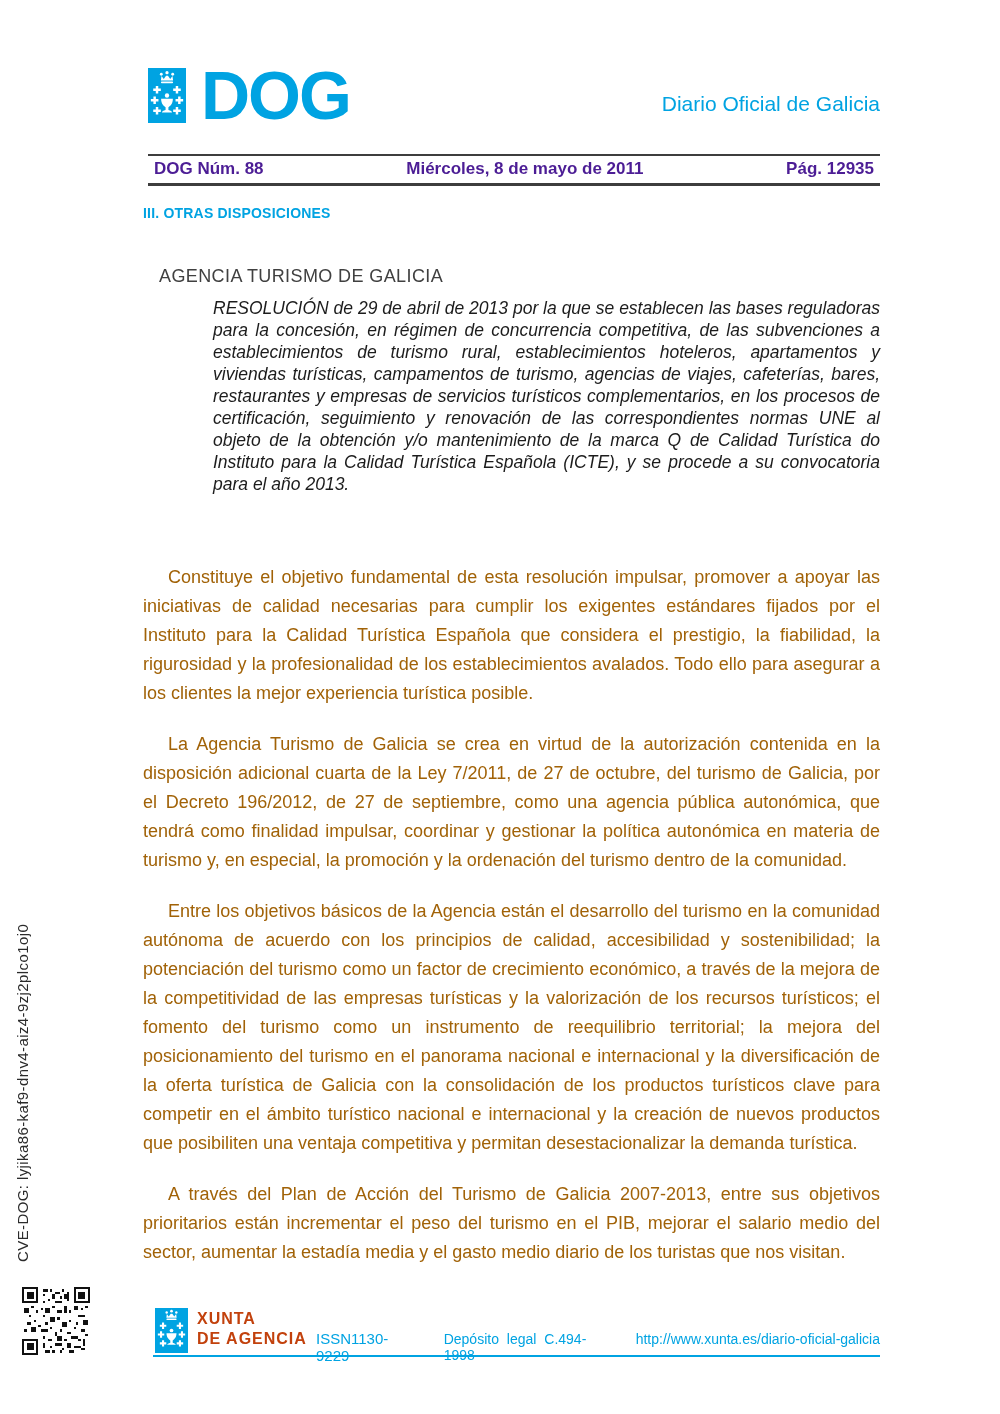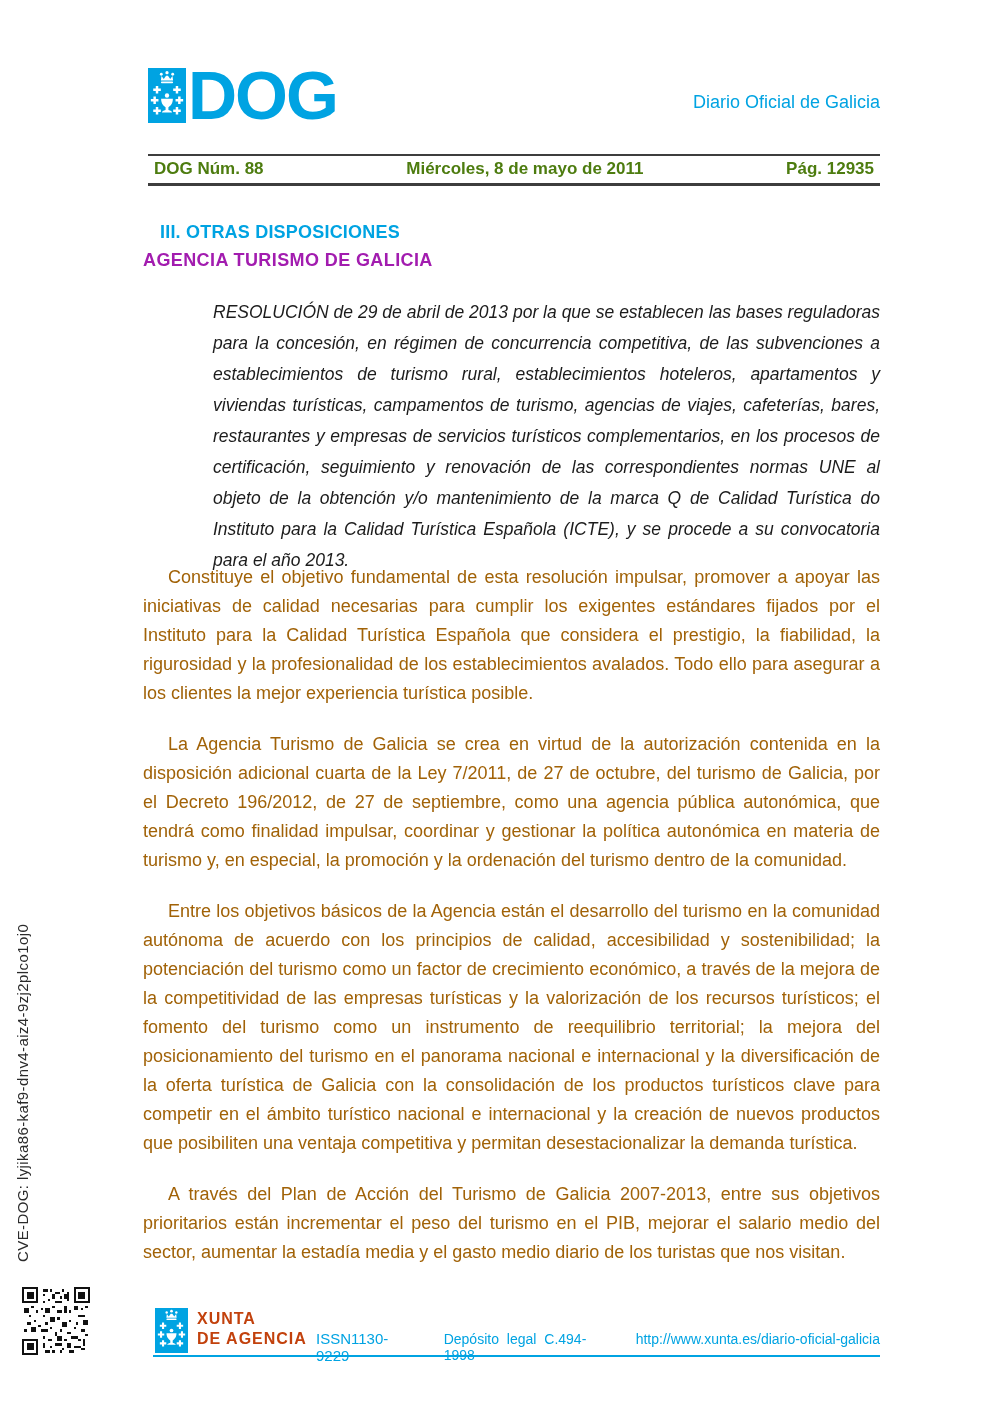--- a/index.html
+++ b/index.html
@@ -14,92 +14,92 @@
     color: #1f1f1f;
   }
 
   
   .masthead-logo {
     position: absolute;
     left: 148px;
     top: 68px;
     display: flex;
     align-items: flex-end;
-    gap: 2px;
+    gap: 15px;
   }
   .logo-square {
     width: 38px;
     height: 55px;
     background: var(--accent);
     display: block;
   }
   .logo-dog-text {
     font-size: 68px;
     font-weight: 600;
     letter-spacing: -2px;
     line-height: 55px;
     color: var(--accent);
   }
   .journal-title {
     position: absolute;
     top: 92px;
     right: 120px;
-    font-size: 18px;
+    font-size: 21px;
     font-weight: 500;
     color: var(--accent);
     white-space: nowrap;
   }
 
   
   .info-bar {
     position: absolute;
     left: 148px;
     top: 154px;
     width: 732px;
     border-top: 2px solid #3d3d3d;
     border-bottom: 3px solid #3d3d3d;
     display: flex;
     justify-content: space-between;
     align-items: center;
     padding: 3px 6px 4px 6px;
     font-size: 17px;
     font-weight: 600;
-    color: #4d7c0f;
+    color: #4c1d95;
   }
 
   
   .section-heading {
     position: absolute;
     left: 143px;
     top: 205px;
-    margin: 17px;
-    font-size: 18px;
+    margin: 0;
+    font-size: 14px;
     font-weight: 700;
     color: var(--accent);
     letter-spacing: 0.2px;
   }
   .agency-heading {
     position: absolute;
     left: 143px;
     top: 250px;
-    margin: 0;
+    margin: 16px;
     font-size: 18px;
-    font-weight: 700;
-    color: #a21caf;
+    font-weight: 400;
+    color: #404040;
     letter-spacing: 0.4px;
   }
   .abstract {
     position: absolute;
     left: 213px;
     top: 297px;
     width: 667px;
     margin: 0;
     font-style: italic;
     font-size: 17.5px;
-    line-height: 31px;
+    line-height: 22px;
     text-align: justify;
     color: #1c1c1c;
   }
   .body-paragraphs {
     position: absolute;
     left: 143px;
     top: 563px;
     width: 737px;
     font-size: 18px;
     line-height: 29px;

